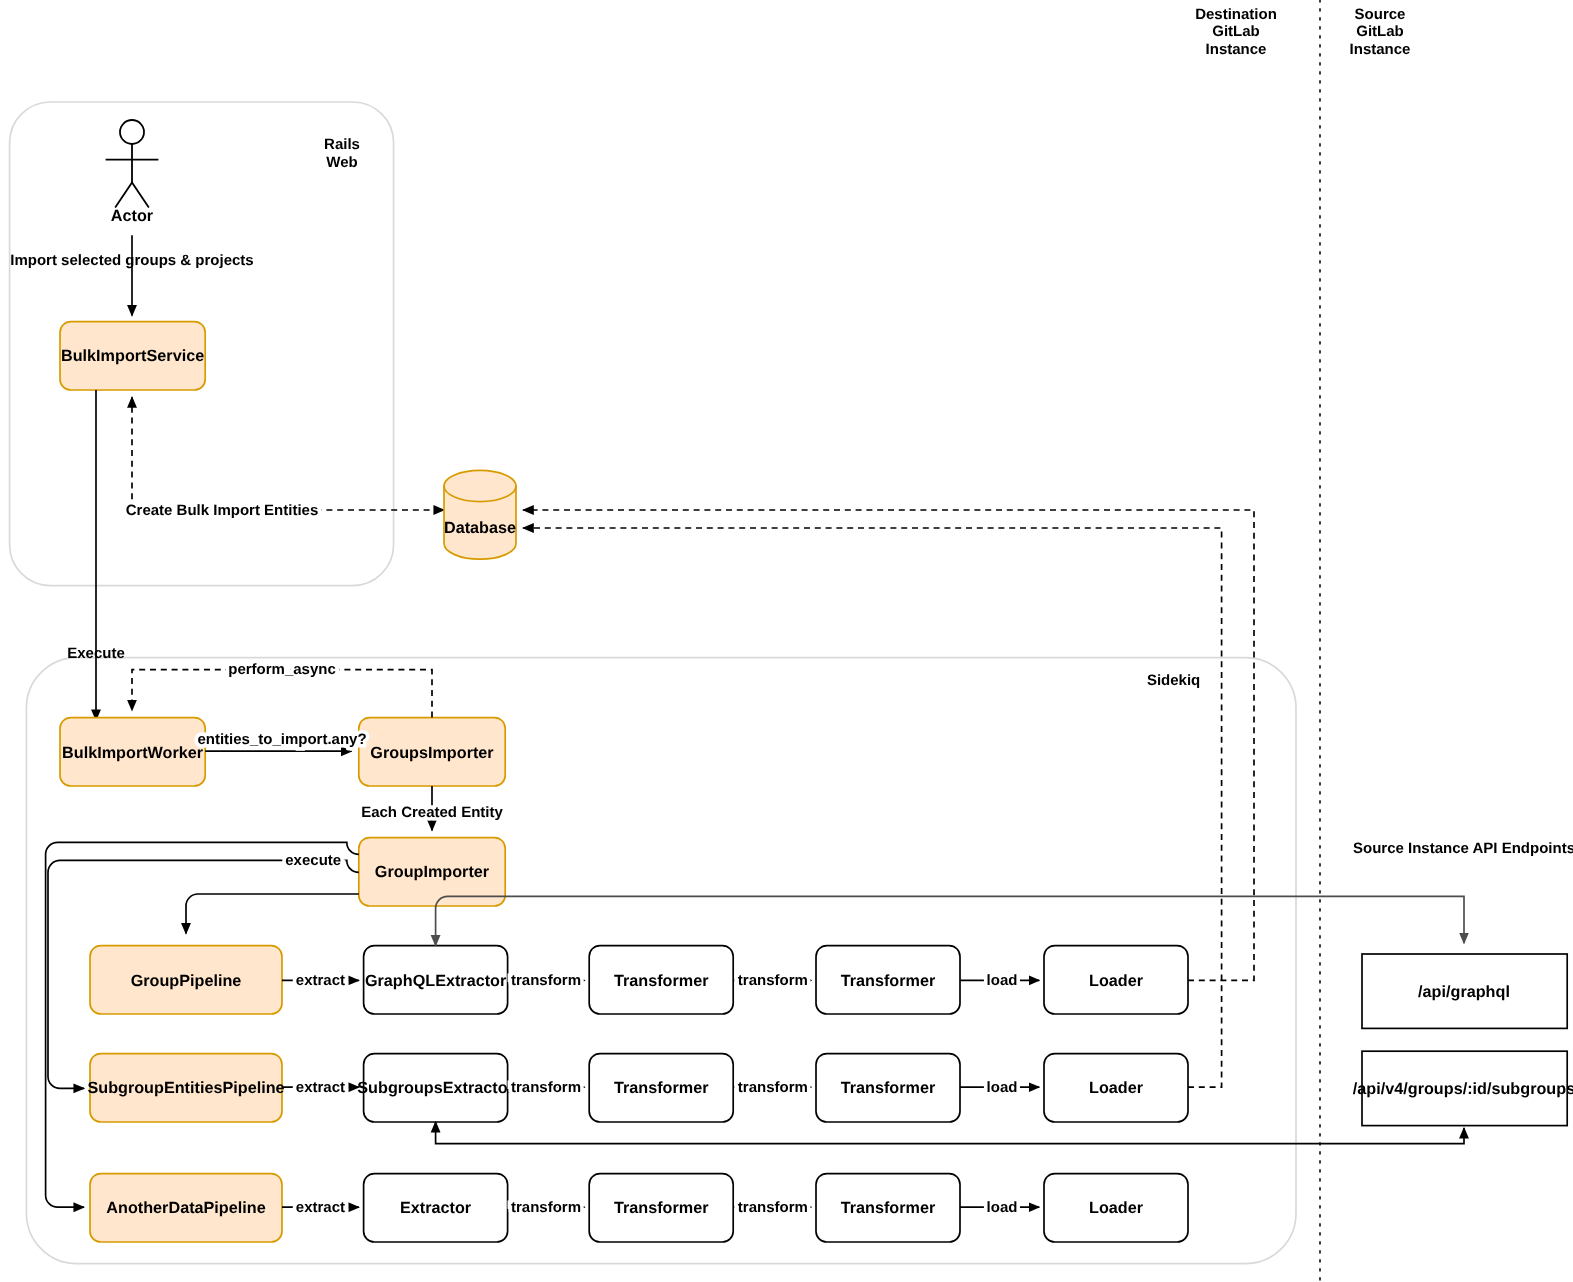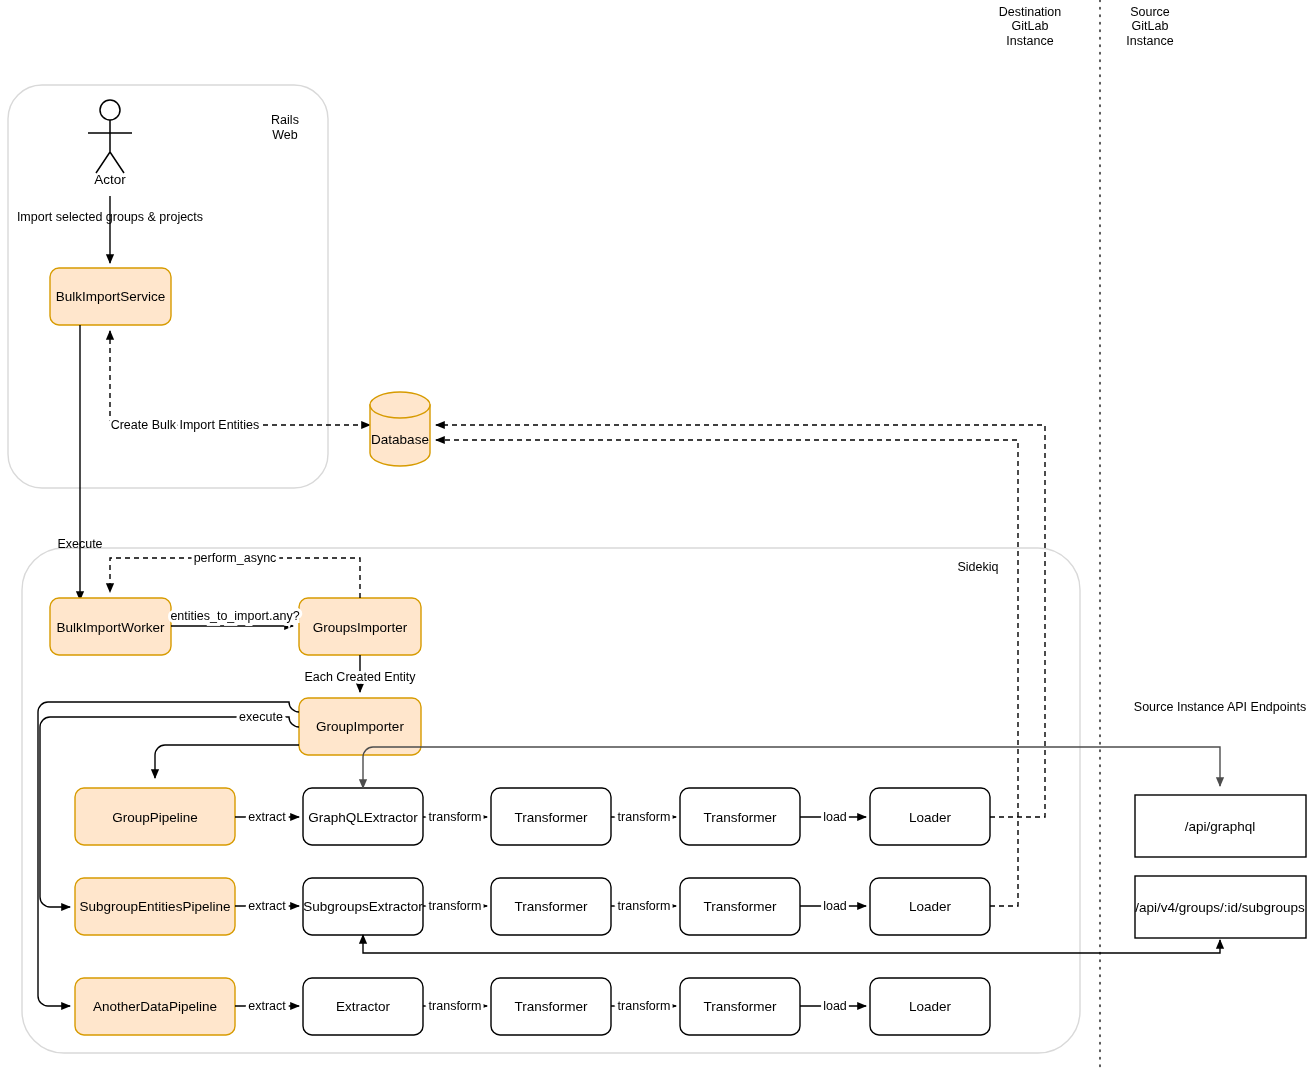--- a/index.html
+++ b/index.html
@@ -1,18 +1,18 @@
 <!DOCTYPE html>
 <html><head>
 <meta charset="utf-8">
 <style>
   html,body{margin:0;padding:0;background:#ffffff;}
   body{width:1311px;height:1068px;overflow:hidden;
        font-family:"Liberation Sans","DejaVu Sans",sans-serif;}
-  #canvas{position:relative;width:1295px;height:1068px;}
+  #canvas{position:relative;width:1295px;height:1068px;font-weight:bold;}
   svg#diagram{position:absolute;top:0;left:0;width:1311px;height:1068px;}
   text{font-family:"Liberation Sans","DejaVu Sans",sans-serif;fill:#000000;}
   .lbl{font-size:12.5px;}
   .nodetxt{font-size:13.5px;}
   .grouplbl{font-size:12.5px;}
   .edge{fill:none;stroke:#000000;stroke-width:1.4px;}
   .edge-gray{fill:none;stroke:#4d4d4d;stroke-width:1.4px;}
   .edge-dash{fill:none;stroke:#000000;stroke-width:1.4px;stroke-dasharray:5 4;}
   .container{fill:none;stroke:#d9d9d9;stroke-width:1.4px;}
   .divider{fill:none;stroke:#333333;stroke-width:1.6px;stroke-dasharray:1.5 6;stroke-linecap:round;}

